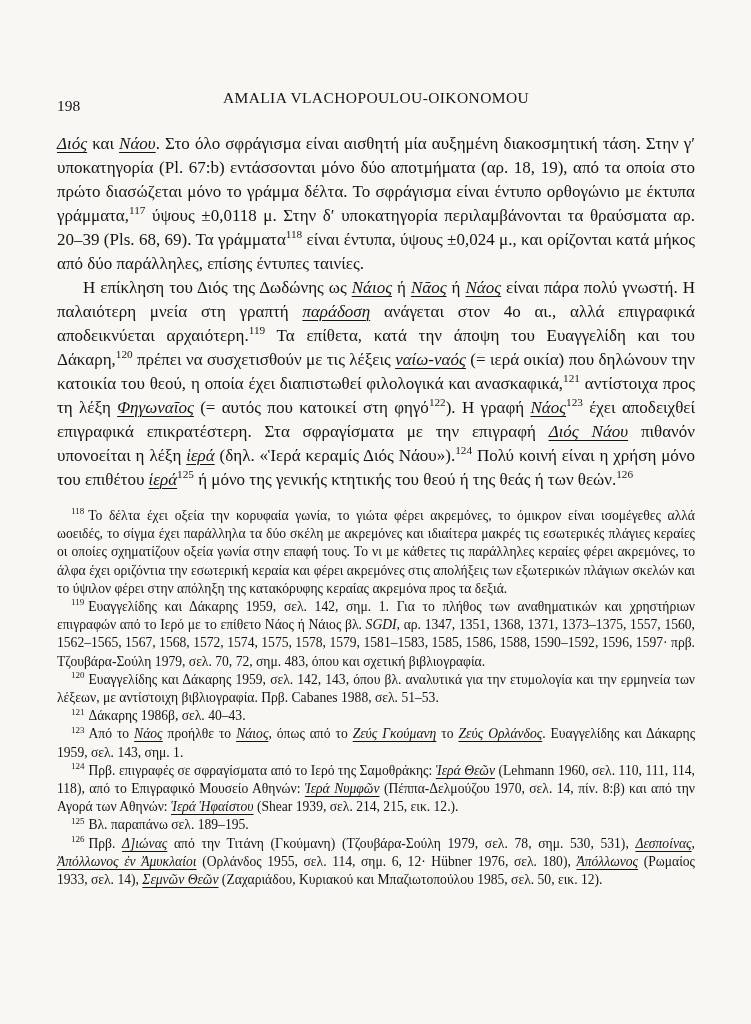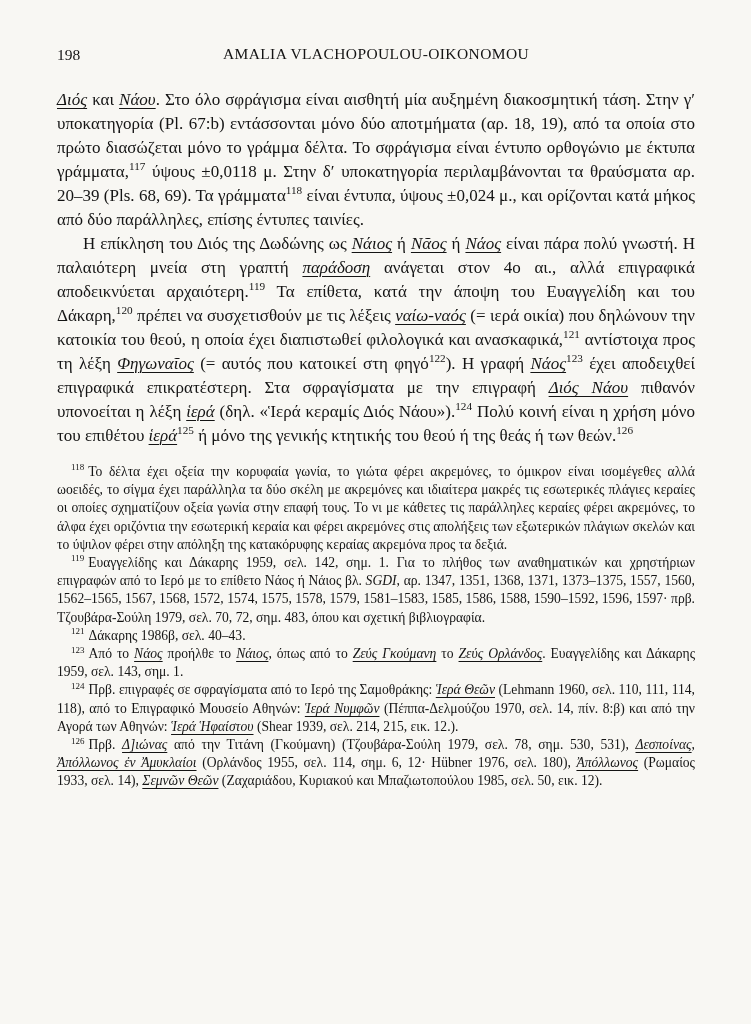--- a/index.html
+++ b/index.html
@@ -18,26 +18,27 @@
   .header {
     position: relative;
     height: 19px;
     margin-bottom: 25px;
     font-size: 15.5px;
     line-height: 19px;
   }
   .pagenum {
     position: absolute;
     left: 0;
-    top: 1px;
+    top: 8px;
   }
   .running-head {
     display: block;
     text-align: center;
     letter-spacing: 0.4px;
+    margin-top: 44px;
   }
   .body-text .para {
     text-align: justify;
     font-size: 17px;
     line-height: 24px;
   }
   .body-text .para.indent { text-indent: 26px; }
   .footnotes { margin-top: 15px; }
   .footnote {
     text-align: justify;
@@ -69,18 +70,20 @@
   </div>
 
   <div class="body-text">
       <div class="para"><span class="u">Διός</span><span> και </span><span class="u">Νάου</span><span>. Στο όλο σφράγισμα είναι αισθητή μία αυξημένη διακοσμητική τάση. Στην γ′ υποκατηγορία (Pl. 67:b) εντάσσονται μόνο δύο αποτμήματα (αρ. 18, 19), από τα οποία στο πρώτο διασώζεται μόνο το γράμμα δέλτα. Το σφράγισμα είναι έντυπο ορθογώνιο με έκτυπα γράμματα,</span><sup>117</sup><span> ύψους ±0,0118 μ.  Στην δ′ υποκατηγορία περιλαμβάνονται τα θραύσματα αρ. 20–39 (Pls. 68, 69).  Τα γράμματα</span><sup>118</sup><span> είναι έντυπα, ύψους ±0,024 μ., και ορίζονται κατά μήκος από δύο παράλληλες, επίσης έντυπες ταινίες.</span></div>
       <div class="para indent"><span>Η επίκληση του Διός της Δωδώνης ως </span><span class="u">Νάιος</span><span> ή </span><span class="u">Νᾶος</span><span> ή </span><span class="u">Νάος</span><span> είναι πάρα πολύ γνωστή.  Η παλαιότερη μνεία στη γραπτή </span><span class="u">παράδοση</span><span> ανάγεται στον 4ο αι., αλλά επιγραφικά αποδεικνύεται αρχαιότερη.</span><sup>119</sup><span>  Τα επίθετα, κατά την άποψη του Ευαγγελίδη και του Δάκαρη,</span><sup>120</sup><span> πρέπει να συσχετισθούν με τις λέξεις </span><span class="u">ναίω-ναός</span><span> (= ιερά οικία) που δηλώνουν την κατοικία του θεού, η οποία έχει διαπιστωθεί φιλολογικά και ανασκαφικά,</span><sup>121</sup><span> αντίστοιχα προς τη λέξη </span><span class="u">Φηγωναῖος</span><span> (= αυτός που κατοικεί στη φηγό</span><sup>122</sup><span>).  Η γραφή </span><span class="u">Νάος</span><sup>123</sup><span> έχει αποδειχθεί επιγραφικά επικρατέστερη.  Στα σφραγίσματα με την επιγραφή </span><span class="u">Διός Νάου</span><span> πιθανόν υπονοείται η λέξη </span><span class="u">ἱερά</span><span> (δηλ. «Ἱερά κεραμίς Διός Νάου»).</span><sup>124</sup><span>  Πολύ κοινή είναι η χρήση μόνο του επιθέτου </span><span class="u">ἱερά</span><sup>125</sup><span> ή μόνο της γενικής κτητικής του θεού ή της θεάς ή των θεών.</span><sup>126</sup></div>
     </div>
 
   <div class="footnotes">
       <div class="footnote"><sup>118</sup><span>Το δέλτα έχει οξεία την κορυφαία γωνία, το γιώτα φέρει ακρεμόνες, το όμικρον είναι ισομέγεθες αλλά ωοειδές, το σίγμα έχει παράλληλα τα δύο σκέλη με ακρεμόνες και ιδιαίτερα μακρές τις εσωτερικές πλάγιες κεραίες οι οποίες σχηματίζουν οξεία γωνία στην επαφή τους.  Το νι με κάθετες τις παράλληλες κεραίες φέρει ακρεμόνες, το άλφα έχει οριζόντια την εσωτερική κεραία και φέρει ακρεμόνες στις απολήξεις των εξωτερικών πλάγιων σκελών και το ύψιλον φέρει στην απόληξη της κατακόρυφης κεραίας ακρεμόνα προς τα δεξιά.</span></div>
       <div class="footnote"><sup>119</sup><span>Ευαγγελίδης και Δάκαρης 1959, σελ. 142, σημ. 1.  Για το πλήθος των αναθηματικών και χρηστήριων επιγραφών από το Ιερό με το επίθετο Νάος ή Νάιος βλ. </span><span class="i">SGDI</span><span>, αρ. 1347, 1351, 1368, 1371, 1373–1375, 1557, 1560, 1562–1565, 1567, 1568, 1572, 1574, 1575, 1578, 1579, 1581–1583, 1585, 1586, 1588, 1590–1592, 1596, 1597· πρβ. Τζουβάρα-Σούλη 1979, σελ. 70, 72, σημ. 483, όπου και σχετική βιβλιογραφία.</span></div>
+      <div class="footnote"><sup>120</sup><span>Ευαγγελίδης και Δάκαρης 1959, σελ. 142, 143, όπου βλ. αναλυτικά για την ετυμολογία και την ερμηνεία των λέξεων, με αντίστοιχη βιβλιογραφία.  Πρβ. Cabanes 1988, σελ. 51–53.</span></div>
       <div class="footnote"><sup>121</sup><span>Δάκαρης 1986β, σελ. 40–43.</span></div>
       <div class="footnote"><sup>123</sup><span>Από το </span><span class="u">Νάος</span><span> προήλθε το </span><span class="u">Νάιος</span><span>, όπως από το </span><span class="u">Ζεύς Γκούμανη</span><span> το </span><span class="u">Ζεύς Ορλάνδος</span><span>.  Ευαγγελίδης και Δάκαρης 1959, σελ. 143, σημ. 1.</span></div>
       <div class="footnote"><sup>124</sup><span>Πρβ. επιγραφές σε σφραγίσματα από το Ιερό της Σαμοθράκης:  </span><span class="u">Ἱερά Θεῶν</span><span> (Lehmann 1960, σελ. 110, 111, 114, 118), από το Επιγραφικό Μουσείο Αθηνών:  </span><span class="u">Ἱερά Νυμφῶν</span><span> (Πέππα-Δελμούζου 1970, σελ. 14, πίν. 8:β) και από την Αγορά των Αθηνών:  </span><span class="u">Ἱερά Ἡφαίστου</span><span> (Shear 1939, σελ. 214, 215, εικ. 12.).</span></div>
+      <div class="footnote"><sup>125</sup><span>Βλ. παραπάνω σελ. 189–195.</span></div>
       <div class="footnote"><sup>126</sup><span>Πρβ. </span><span class="u">Δ]ιώνας</span><span> από την Τιτάνη (Γκούμανη) (Τζουβάρα-Σούλη 1979, σελ. 78, σημ. 530, 531), </span><span class="u">Δεσποίνας</span><span>, </span><span class="u">Ἀπόλλωνος ἐν Ἀμυκλαίοι</span><span> (Ορλάνδος 1955, σελ. 114, σημ. 6, 12· Hübner 1976, σελ. 180), </span><span class="u">Ἀπόλλωνος</span><span> (Ρωμαίος 1933, σελ. 14), </span><span class="u">Σεμνῶν Θεῶν</span><span> (Ζαχαριάδου, Κυριακού και Μπαζιωτοπούλου 1985, σελ. 50, εικ. 12).</span></div>
     </div>
 </div>
 
 </body></html>

